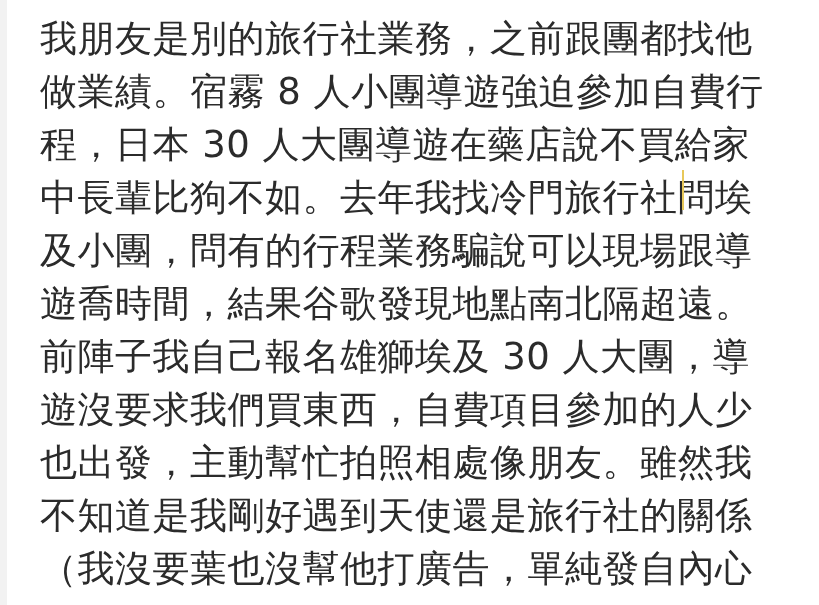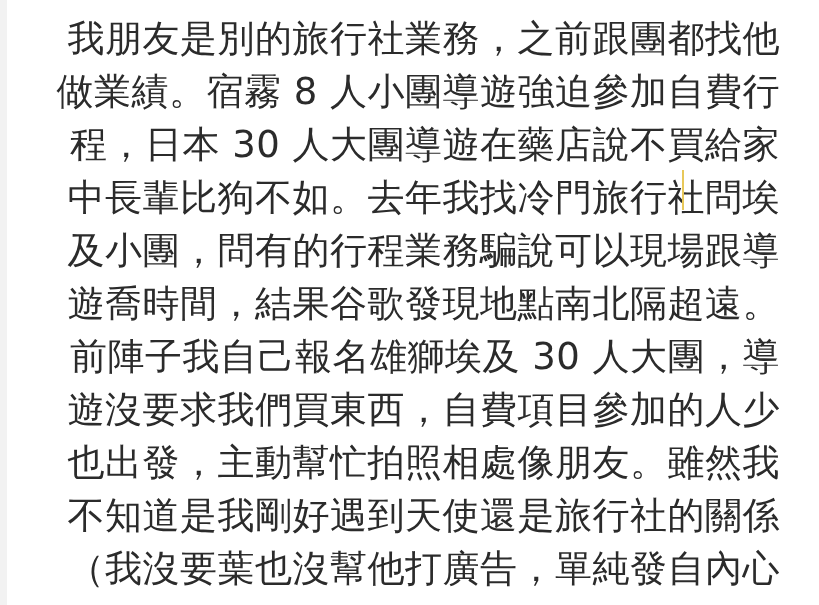--- a/index.html
+++ b/index.html
@@ -7,21 +7,20 @@
     padding: 0;
     background: #ffffff;
   }
   #screen {
     position: relative;
     width: 819px;
     height: 605px;
     background: #ffffff;
     overflow: hidden;
     font-family: "Liberation Sans", sans-serif;
-    text-align: right;
   }
   .left-rule {
     position: absolute;
     left: 0;
     top: 0;
     width: 7px;
     height: 605px;
     background: #f2f2f2;
   }
   .text-body {

